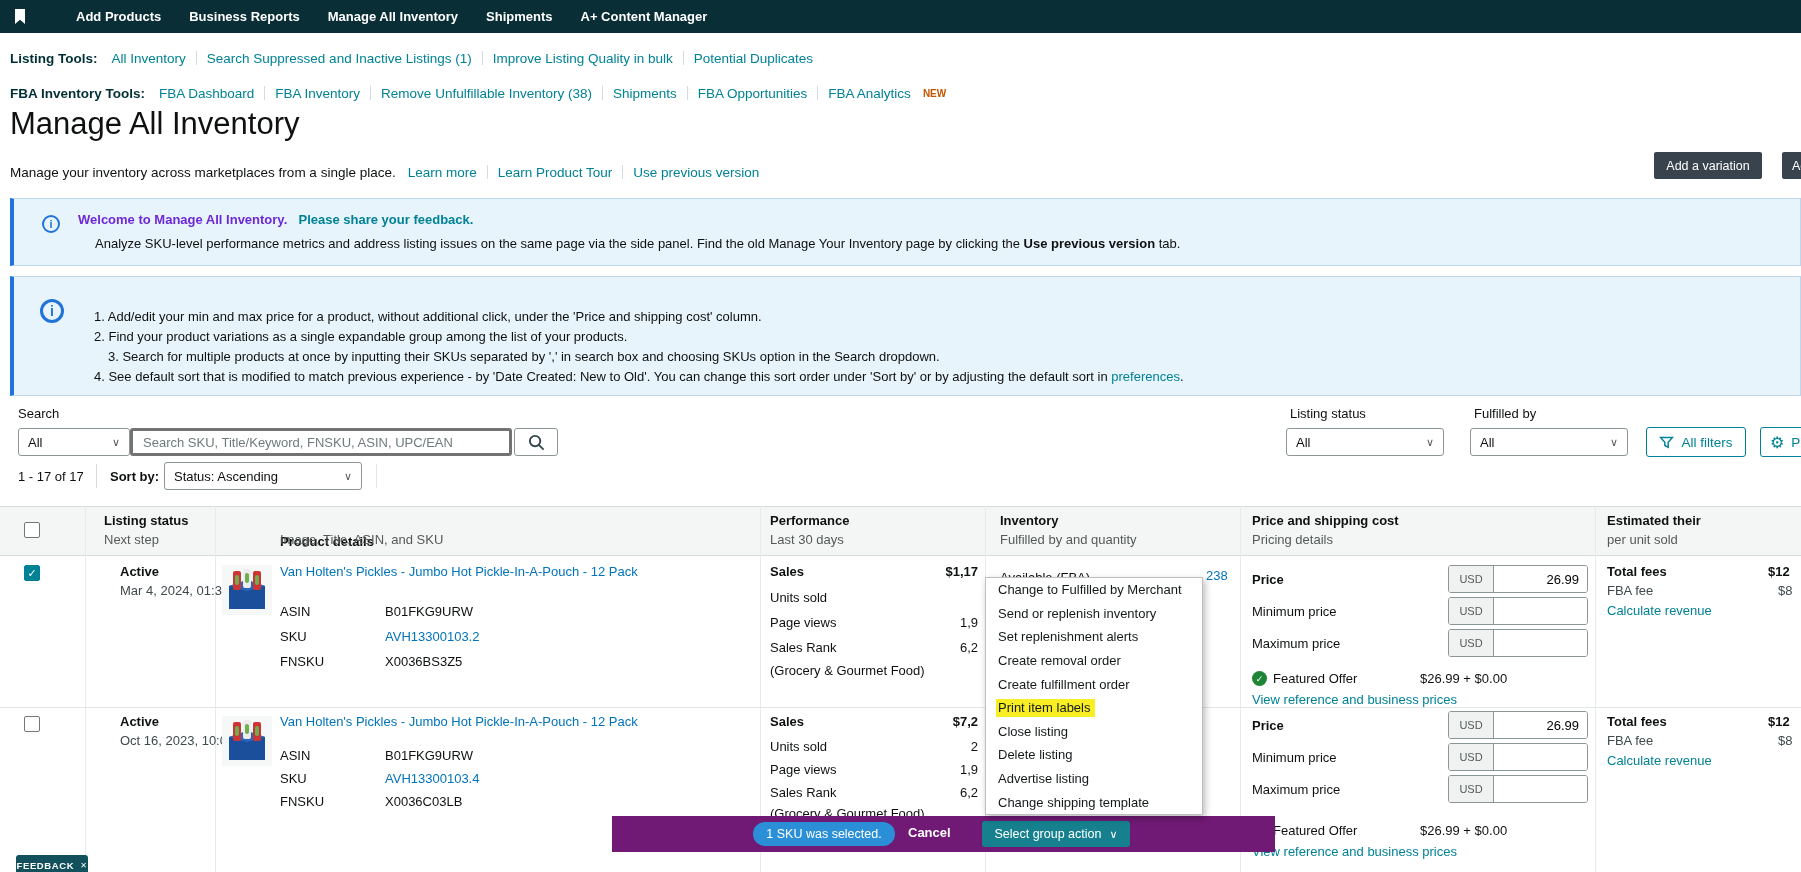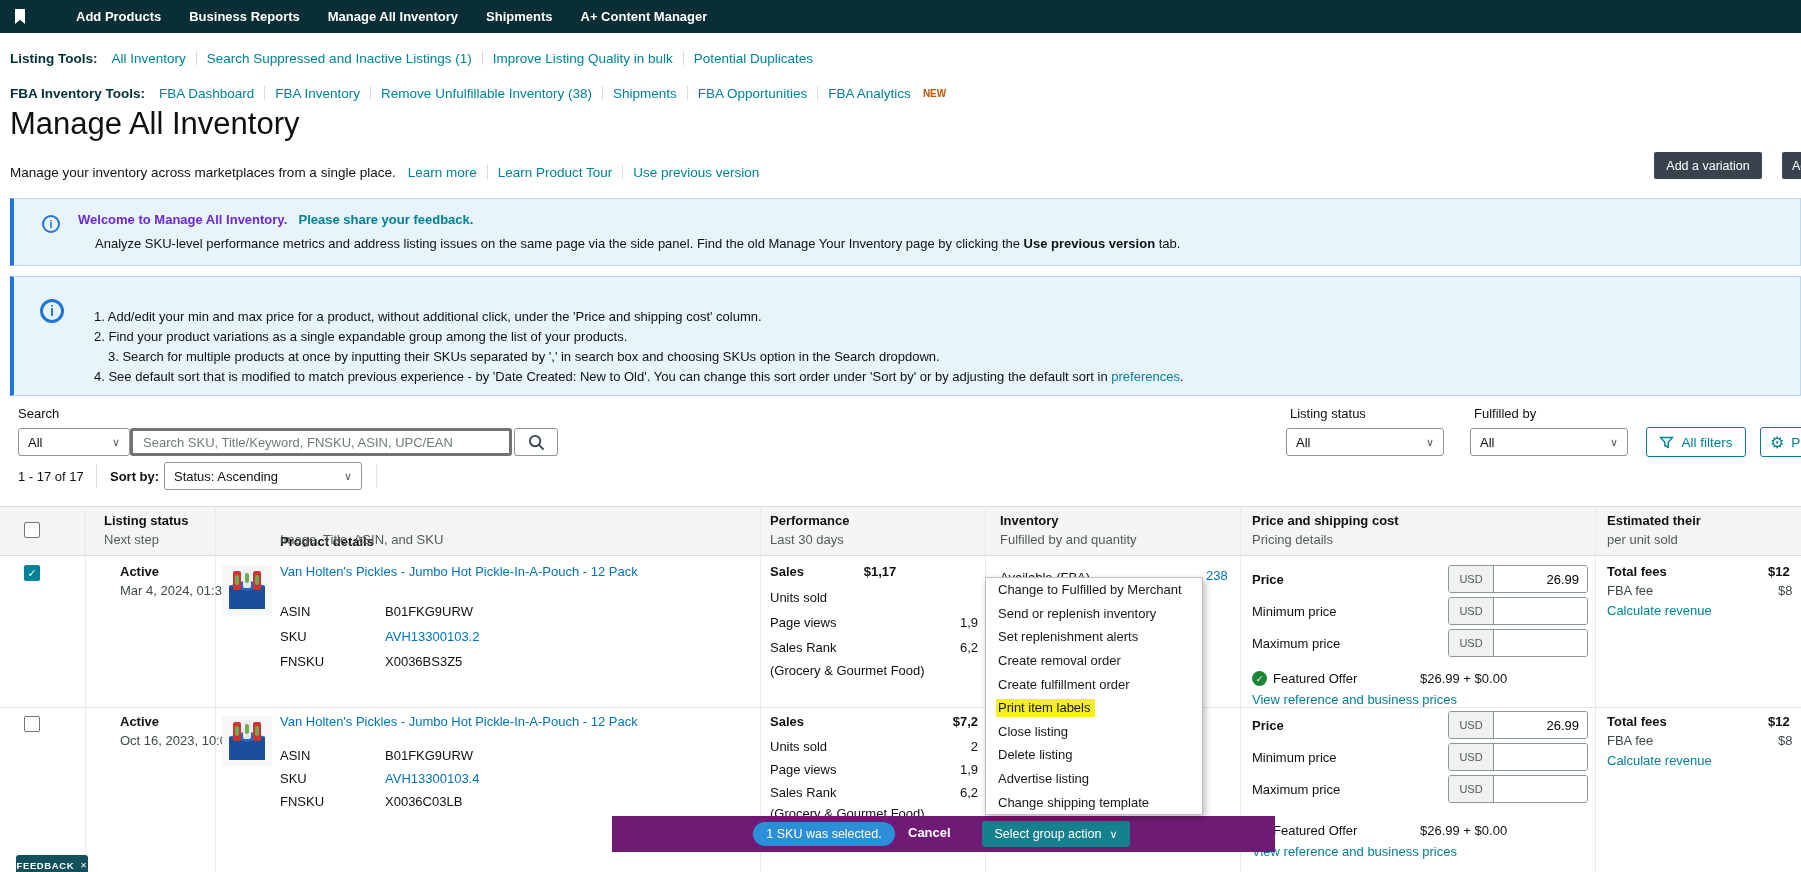--- a/index.html
+++ b/index.html
@@ -211,21 +211,21 @@
   </div>
   <a class="abs lnkb" style="left:280px;top:564px;white-space:nowrap">Van Holten's Pickles - Jumbo Hot Pickle-In-A-Pouch - 12 Pack</a>
   <div class="abs" style="left:280px;top:604px">ASIN</div>
   <div class="abs" style="left:385px;top:604px">B01FKG9URW</div>
   <div class="abs" style="left:280px;top:629px">SKU</div>
   <a class="abs lnkb" style="left:385px;top:629px">AVH13300103.2</a>
   <div class="abs" style="left:280px;top:654px">FNSKU</div>
   <div class="abs" style="left:385px;top:654px">X0036BS3Z5</div>
 
   <div class="abs b" style="left:770px;top:564px">Sales</div>
-  <div class="abs b" style="left:830px;top:564px;width:100px;text-align:center">$1,17</div>
+  <div class="abs b" style="left:878px;top:564px;width:100px;text-align:right">$1,17</div>
   <div class="abs" style="left:770px;top:590px">Units sold</div>
   <div class="abs" style="left:878px;top:590px;width:100px;text-align:right"></div>
   <div class="abs" style="left:770px;top:615px">Page views</div>
   <div class="abs" style="left:878px;top:615px;width:100px;text-align:right">1,9</div>
   <div class="abs" style="left:770px;top:640px">Sales Rank</div>
   <div class="abs" style="left:878px;top:640px;width:100px;text-align:right">6,2</div>
   <div class="abs" style="left:770px;top:663px">(Grocery &amp; Gourmet Food)</div>
 
   <div class="abs" style="left:1000px;top:570px">Available (FBA)</div>
   <a class="abs lnkb" style="left:1206px;top:568px">238</a>

